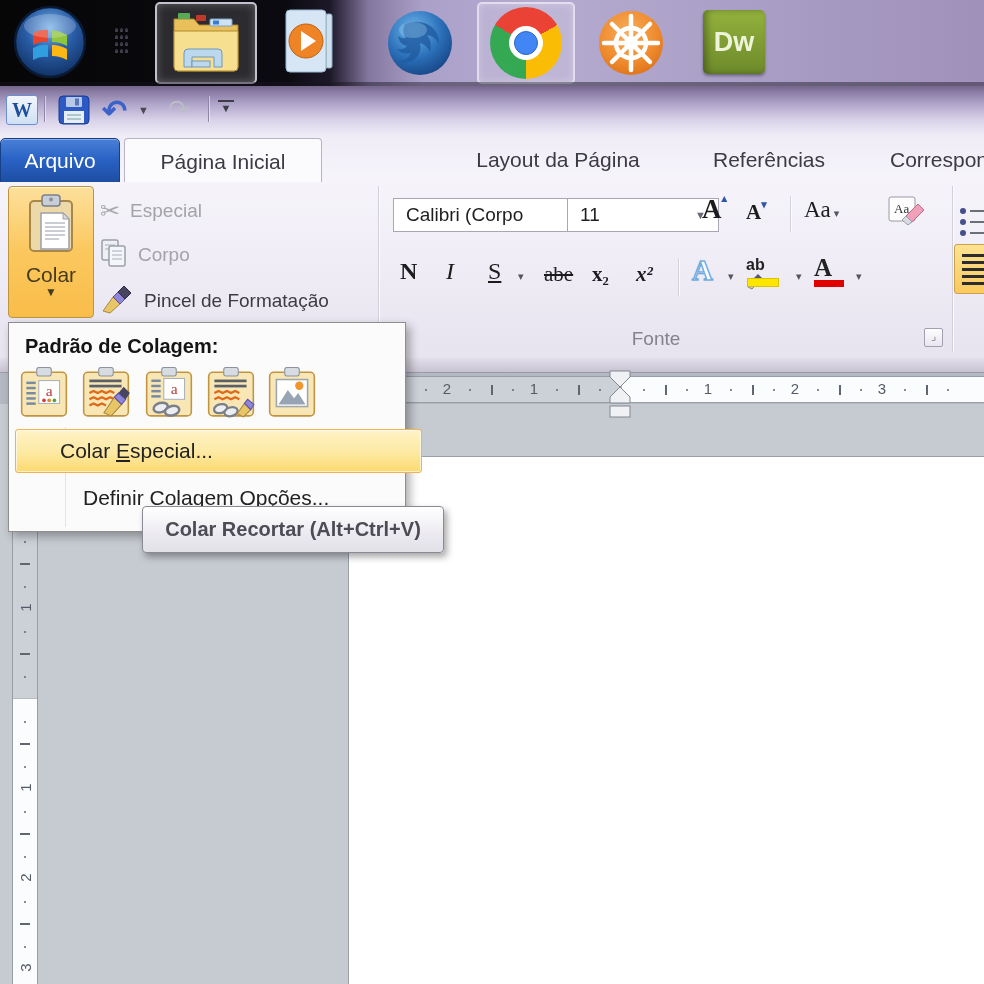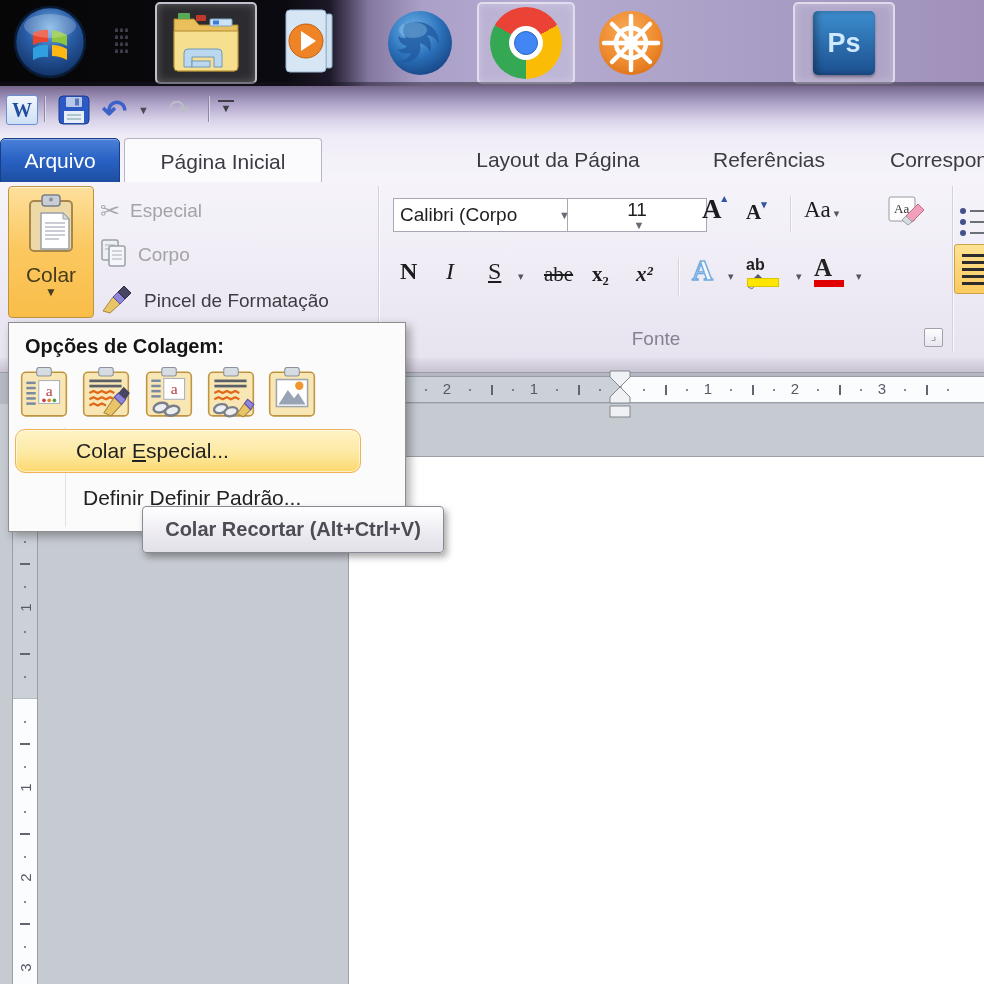--- a/index.html
+++ b/index.html
@@ -60,21 +60,21 @@
     display:flex;flex-direction:column;align-items:center;cursor:default;}
   .paste-btn .lbl{font-size:21px;color:#453b1d;margin-top:2px;}
   .paste-btn .drop{font-size:12px;color:#453b1d;line-height:10px;}
   .small-cmd{position:absolute;left:100px;display:flex;align-items:center;gap:10px;height:34px;font-size:19px;}
   .disabled{color:#a3a3a8;}
   .enabled{color:#3e3c43;}
 
   
   .fontg{position:absolute;left:386px;top:0;width:566px;height:176px;}
   .combo{position:absolute;top:16px;height:32px;background:#fff;border:1px solid #aba5b5;
-    display:flex;align-items:center;padding:0 6px;font-size:19px;color:#1e1e1e;}
+    display:flex;align-items:center;padding:0 12px;font-size:19px;color:#1e1e1e;}
   .combo .cv{overflow:hidden;white-space:nowrap;flex:1;}
   .combo .ar{color:#6a6a74;font-size:11px;margin-left:4px;}
   .fbtn{position:absolute;font-family:"Liberation Serif",serif;color:#1c1c1e;}
   .tridot{font-size:11px;color:#55555f;position:absolute;}
   .vdiv{position:absolute;width:1px;background:#d6d2de;box-shadow:1px 0 0 #fbfafd;}
   .bar-under{position:absolute;height:7px;width:30px;}
 
   
   .bullets-icon div{display:flex;align-items:center;gap:4px;margin-bottom:5px;}
   .bullets-icon i{width:6px;height:6px;border-radius:50%;background:#44508c;}
@@ -113,23 +113,23 @@
   .vnum{position:absolute;left:4px;width:16px;text-align:center;font-size:15px;color:#555b66;
     transform:rotate(-90deg);}
 
   
   .paste-menu{position:absolute;left:8px;top:322px;width:396px;height:208px;background:#fbfbfb;
     border:1px solid #8e8e8e;box-shadow:4px 4px 9px rgba(0,0,0,.32);z-index:50;}
   .pm-header{position:absolute;left:16px;top:12px;font-size:20px;font-weight:bold;color:#141414;}
   .pm-icons{position:absolute;left:0;top:42px;width:396px;height:56px;}
   .pm-opt{position:absolute;top:0;width:50px;height:54px;cursor:default;}
   .pm-gutter{position:absolute;left:56px;top:104px;bottom:4px;width:1px;background:#e4e4e4;}
-  .pm-special{position:absolute;left:6px;top:106px;width:346px;height:44px;border:1px solid #f0b254;border-radius:10px;
+  .pm-special{position:absolute;left:6px;top:106px;width:407px;height:44px;border:1px solid #f0b254;border-radius:3px;
     background:linear-gradient(#fff3c6,#fde9a2 55%,#fcd96e);box-shadow:inset 0 0 0 1px rgba(255,255,255,.6);
-    font-size:21px;color:#222;line-height:42px;padding-left:60px;box-sizing:border-box;}
+    font-size:21px;color:#222;line-height:42px;padding-left:44px;box-sizing:border-box;}
   .pm-default{position:absolute;left:6px;top:152px;width:382px;height:46px;
     font-size:21px;color:#222;line-height:46px;padding-left:68px;box-sizing:border-box;}
   .accel{text-decoration:underline;}
 
   
   .tooltip{position:absolute;left:142px;top:506px;width:300px;height:45px;border:1px solid #888b94;border-radius:4px;
     background:linear-gradient(#ffffff,#eceaf0 60%,#e2e1e8);box-shadow:3px 4px 7px rgba(0,0,0,.35);
     display:flex;align-items:center;justify-content:center;font-size:20px;font-weight:600;color:#4c4c55;z-index:60;}
 
   .ser{font-family:"Liberation Serif",serif;}
@@ -244,26 +244,24 @@
             <line x1="35" y1="8" x2="35" y2="62"></line>
             <line x1="8" y1="35" x2="62" y2="35"></line>
             <line x1="16" y1="16" x2="54" y2="54"></line>
             <line x1="54" y1="16" x2="16" y2="54"></line>
           </g>
           <circle cx="35" cy="35" r="7" fill="#ffffff"></circle>
         </svg>
       </span>
     </div>
 
-
-    <div class="tb-item tb-box" style="left:793px;top:2px;width:98px;height:78px;">
-      <span class="adobe-tile" style="position:static;background:linear-gradient(#3e8ecf,#1b4f8e);color:#cfeafe;">
-        <span>Ps</span>
-      </span>
-    </div>
+    <div class="tb-item adobe-tile" style="left:703px;top:10px;background:linear-gradient(#93b23d,#6d8a2a);color:#eef4da;">
+      <span>Dw</span>
+    </div>
+
 
   </div>
 
   <div class="titlebar">
     <div class="qat">
       <div class="wicon">
         <span>W</span>
       </div>
       <div class="qat-sep" style="left:44px;"></div>
       <div style="position:absolute;left:58px;top:9px;">
@@ -373,21 +371,21 @@
       </div>
     </div>
 
     <div class="group-div" style="left:378px;"></div>
 
     <div class="fontg">
       <div class="combo" style="left:7px;width:170px;">
         <span class="cv">Calibri (Corpo</span>
         <span class="ar">▼</span>
       </div>
-      <div class="combo" style="left:181px;width:126px;flex-direction:column;">
+      <div class="combo" style="left:181px;width:126px;">
         <span class="cv">11</span>
         <span class="ar">▼</span>
       </div>
 
       <div class="fbtn" style="left:316px;top:12px;font-size:27px;font-weight:bold;">
         <span>A</span><span class="tridot" style="top:-2px;color:#2f55a4;">▴</span>
       </div>
       <div class="fbtn" style="left:360px;top:18px;font-size:21px;font-weight:bold;">
         <span>A</span><span class="tridot" style="top:-2px;color:#2f55a4;">▾</span>
       </div>
@@ -548,21 +546,21 @@
       <div class="vtick-dot" style="top: 444.5px;"></div>
       <div class="vtick-half" style="top: 467px;"></div>
       <div class="vtick-dot" style="top: 489.5px;"></div>
       <div class="vnum" style="top: 143px;">1</div>
       <div class="vnum" style="top: 323px;">1</div>
       <div class="vnum" style="top: 413px;">2</div>
       <div class="vnum" style="top: 503px;">3</div>
     </div>
 
   <div class="paste-menu">
-    <div class="pm-header">Opções de Colagem:</div>
+    <div class="pm-header">Padrão de Colagem:</div>
 
     <div class="pm-icons">
 
       <div class="pm-opt" style="left:10px;">
         <span>
           <svg width="50" height="54" viewBox="0 0 48 52">
             <rect x="2.5" y="7" width="43" height="42" rx="4" fill="#f8e7b5" stroke="#c09440" stroke-width="1.5"></rect>
             <rect x="17" y="2.5" width="14" height="8" rx="2" fill="#d7dbe2" stroke="#8d939c"></rect>
             <g fill="#7a8aa0">
               <rect x="7" y="16" width="9" height="2.4"></rect>
@@ -649,21 +647,21 @@
         </span>
       </div>
     </div>
 
     <div class="pm-gutter"></div>
 
     <div class="pm-special">
       <span>Colar </span><span class="accel">E</span><span>special...</span>
     </div>
     <div class="pm-default">
-      <span>Definir Definir Padrão...</span>
+      <span>Definir Colagem Opções...</span>
     </div>
   </div>
 
   <div class="tooltip">
     <span>Colar Recortar (Alt+Ctrl+V)</span>
   </div>
 
 </div>
 
 </body></html>

